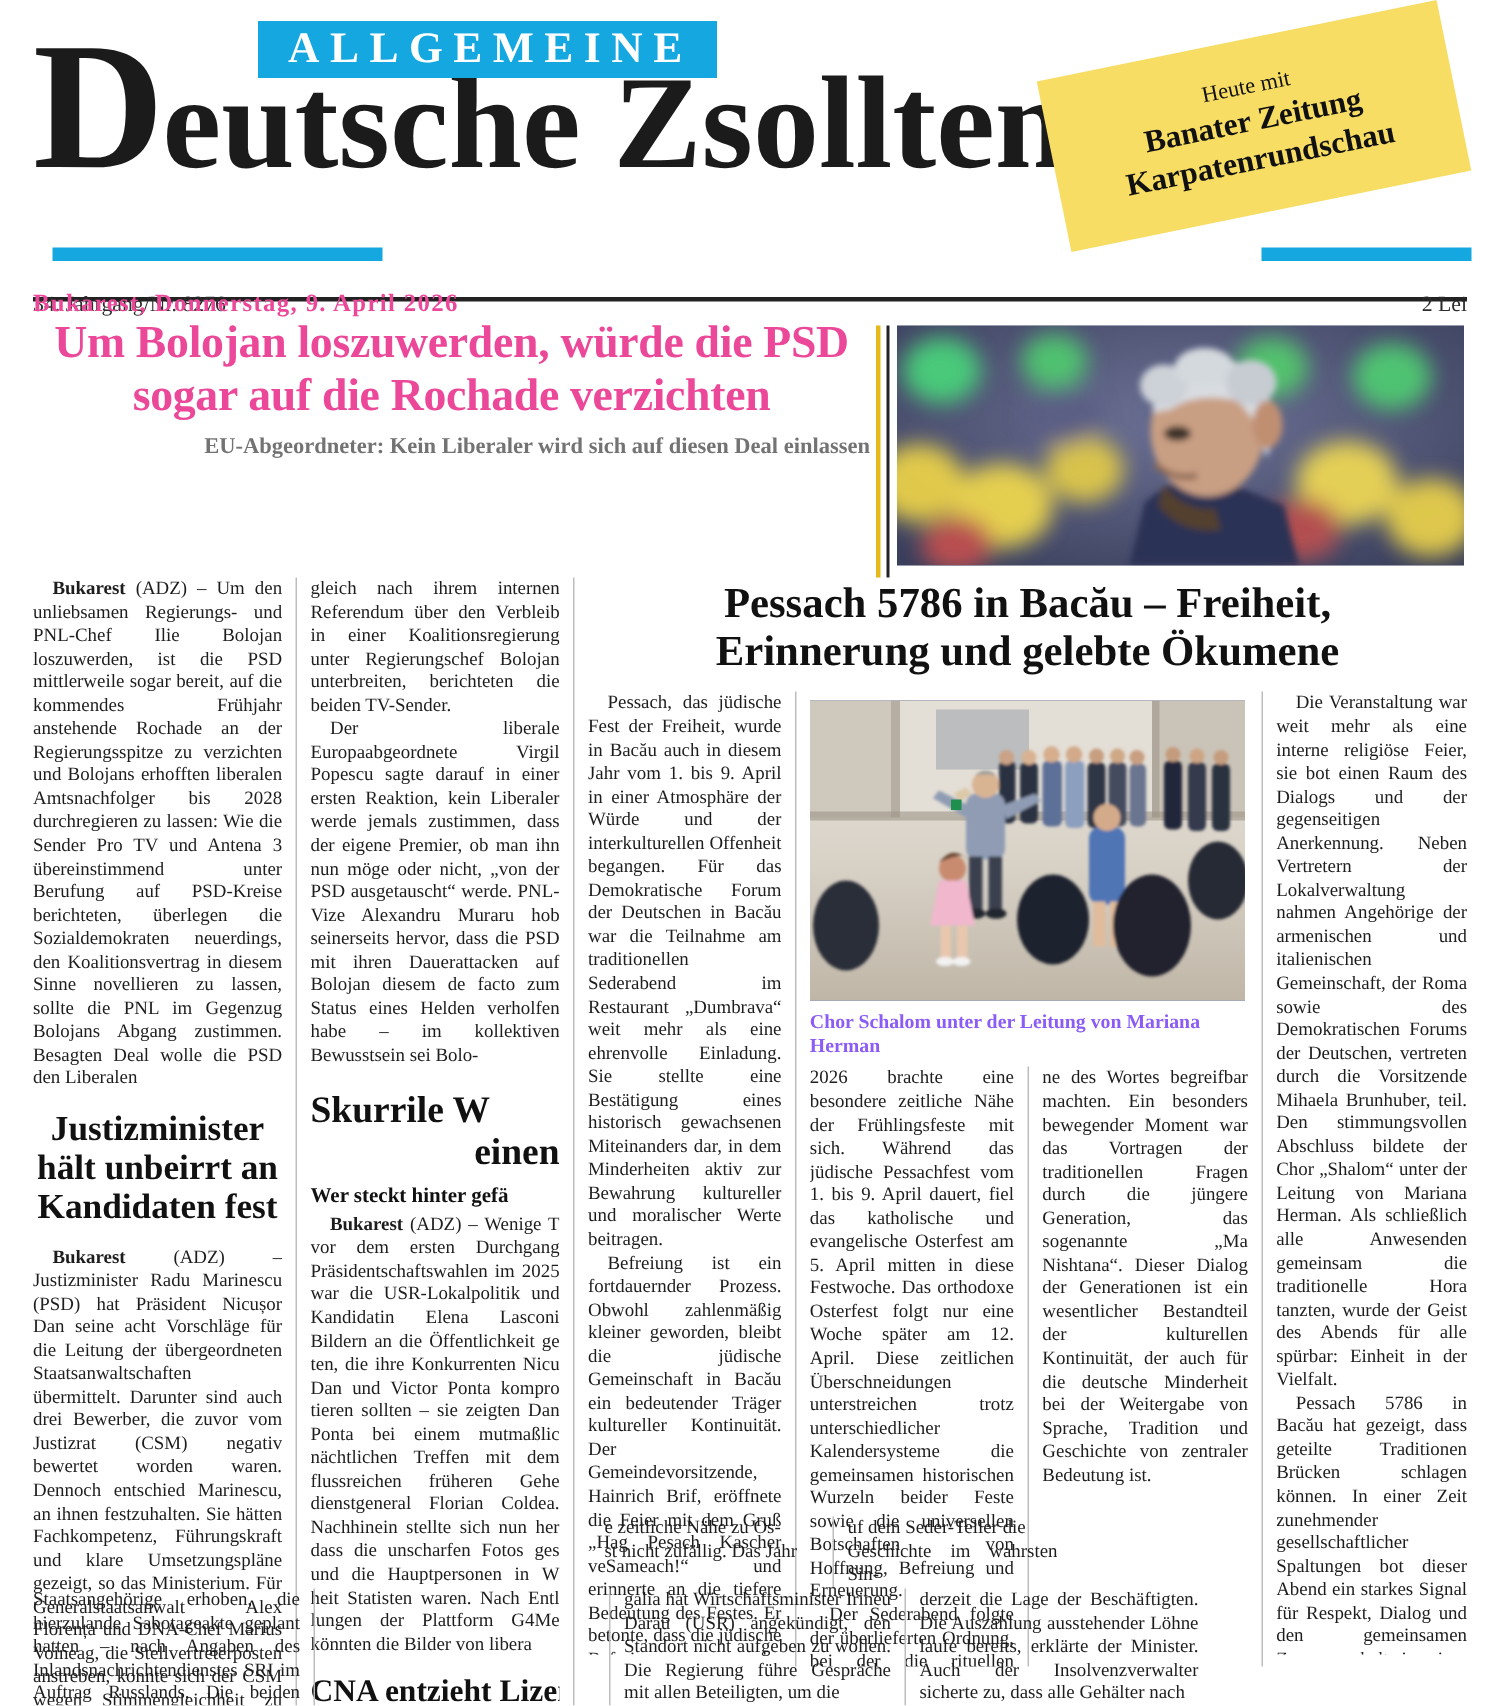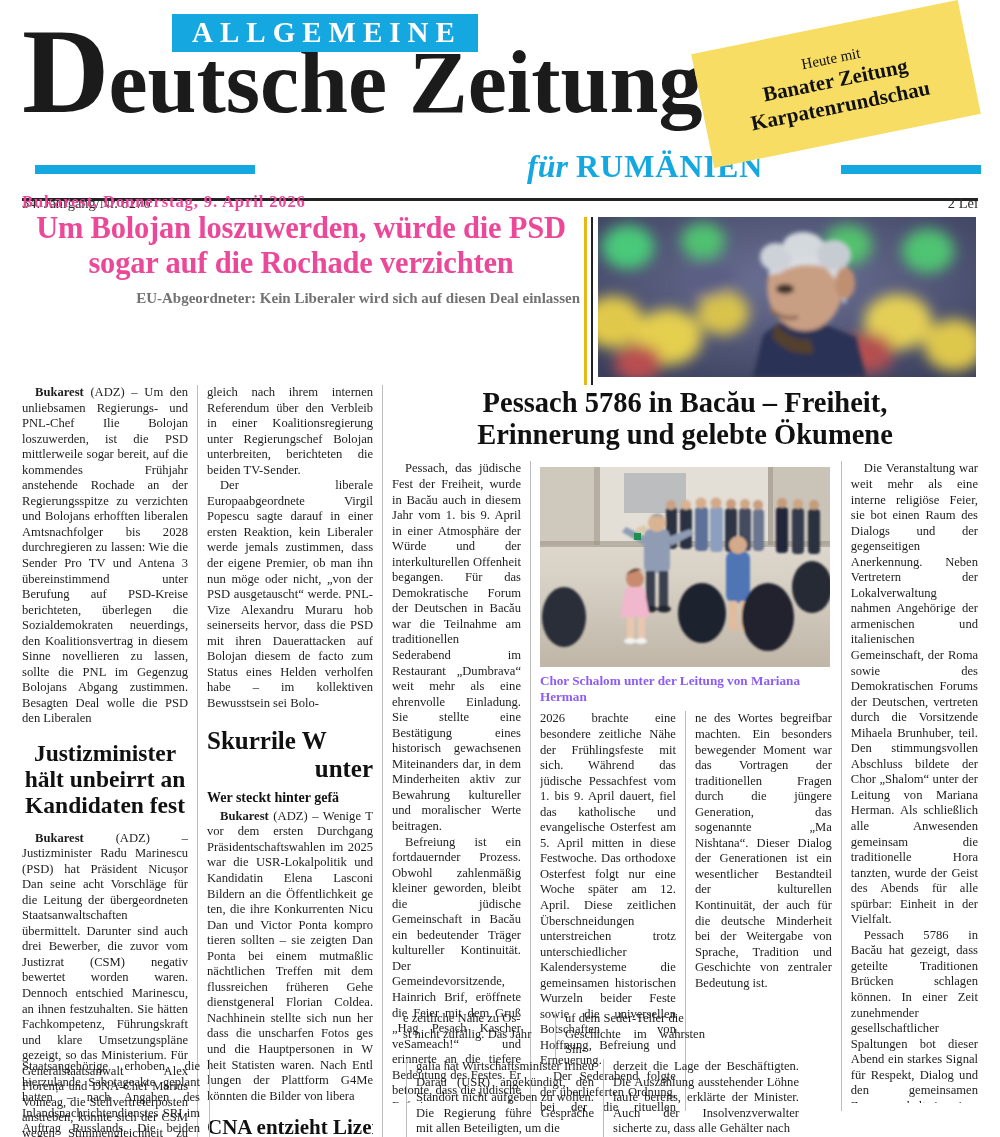--- a/index.html
+++ b/index.html
@@ -272,37 +272,34 @@
   .bottom-strip { position: relative; display: flex; margin-top: 8px; }
 </style>
 </head>
 <body>
 
 <div class="page">
 
   <div class="masthead">
     <div class="mast-title-row">
       <div class="mast-main">
-        <span class="big">D</span><span class="rest">eutsche Z</span><span class="rest">eitung</span>
+        <span class="big">D</span><span class="rest">eutsche Z</span><span class="rest">sollten</span>
       </div>
       <div class="mast-allgemeine">ALLGEMEINE</div>
       <div class="mast-sticker">
         <div class="mast-sticker-inner">
           <div class="s1">Heute mit</div>
           <div class="s2">Banater Zeitung</div>
           <div class="s3">Karpatenrundschau</div>
         </div>
       </div>
     </div>
 
     <div class="mast-sub-row">
       <div class="rule-blue-left"></div>
-      <div class="mast-fuer">
-        <span class="it">für </span><span class="rum">RUMÄNIEN</span>
-      </div>
       <div class="rule-blue-right"></div>
     </div>
 
     <div class="mast-meta">
       <div class="left">34. Jahrgang/Nr. 8276</div>
       <div class="center">Bukarest, Donnerstag, 9. April 2026</div>
       <div class="right">2 Lei</div>
     </div>
   </div>
   <div class="rule-black-thick"></div>
@@ -379,21 +376,21 @@
       </div>
 
       <div class="colsep"></div>
 
       <div class="col" style="width:178px; height:790px; white-space:normal;">
         <p class="noind">gleich nach ihrem internen Referendum über den Verbleib in einer Koalitionsregierung unter Regierungschef Bolojan unterbreiten, berichteten die beiden TV-Sender.</p>
         <p>Der liberale Europaabgeordnete Virgil Popescu sagte darauf in einer ersten Reaktion, kein Liberaler werde jemals zustimmen, dass der eigene Premier, ob man ihn nun möge oder nicht, „von der PSD ausgetauscht“ werde. PNL-Vize Alexandru Muraru hob seinerseits hervor, dass die PSD mit ihren Dauerattacken auf Bolojan diesem de facto zum Status eines Helden verholfen habe – im kollektiven Bewusstsein sei Bolo-</p>
 
         <div class="hl-sec hl-c2" style="text-align:left;margin-top:16px;">
           <div style="text-align:left;">Skurrile W</div>
-          <div style="text-align:right;">unter</div>
+          <div style="text-align:right;">einen</div>
         </div>
         <div class="sub-sec" style="text-align:left;">Wer steckt hinter gefä</div>
         <p><span class="lede">Bukarest</span> (ADZ) – Wenige T vor dem ersten Durchgang Präsidentschaftswahlen im 2025 war die USR-Lokalpolitik und Kandidatin Elena Lasconi Bildern an die Öffentlichkeit ge ten, die ihre Konkurrenten Nicu Dan und Victor Ponta kompro tieren sollten – sie zeigten Dan Ponta bei einem mutmaßlic nächtlichen Treffen mit dem flussreichen früheren Gehe dienstgeneral Florian Coldea. Nachhinein stellte sich nun her dass die unscharfen Fotos ges und die Hauptpersonen in W heit Statisten waren. Nach Entl lungen der Plattform G4Me könnten die Bilder von libera</p>
 
         <div class="hl-sec hl-c2b" style="margin-top:12px;text-align:left;">
           <div>CNA entzieht Lizen</div>
 
         </div>
 
       </div>

